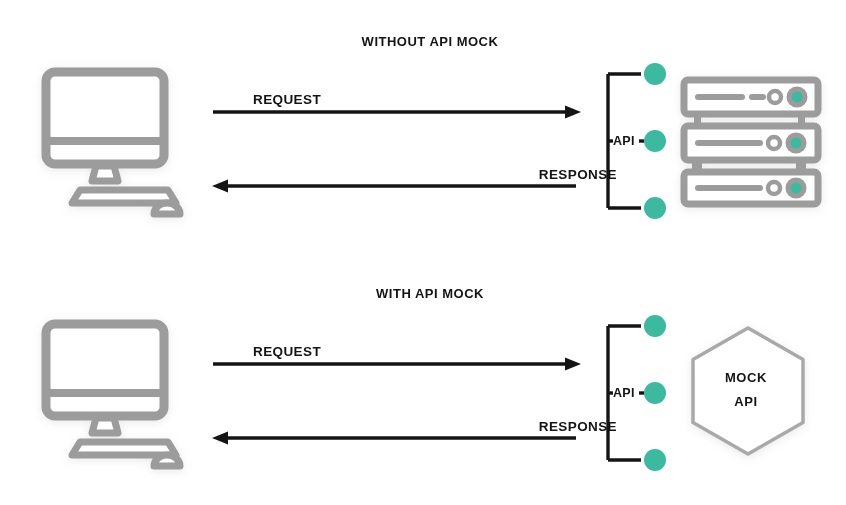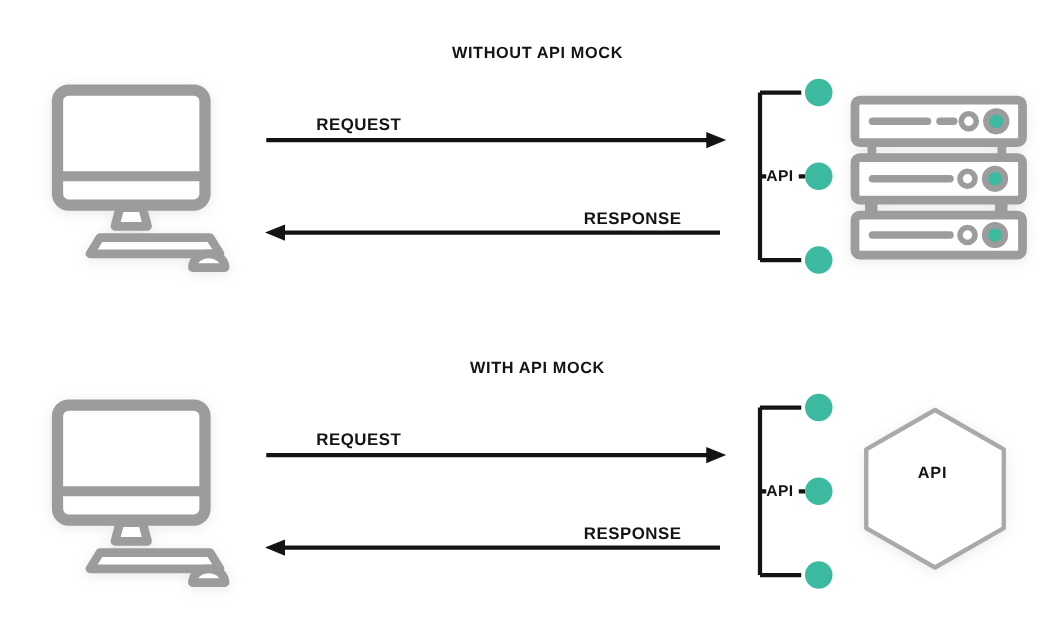--- a/index.html
+++ b/index.html
@@ -21,21 +21,21 @@
 
   .client-icon{position:absolute;left:32px;top:66px;filter:drop-shadow(0 2px 5px rgba(80,80,80,.12));}
   .backend-icon{position:absolute;filter:drop-shadow(0 2px 5px rgba(80,80,80,.12));}
 
   .arrow-label{
     position:absolute;font-size:13.5px;font-weight:bold;letter-spacing:.4px;
     color:var(--ink,#141414);
     margin-left:40px;
   }
   .req-label{left:213px;top:92px;}
-  .resp-label{left:427px;top:167px;width:150px;}
+  .resp-label{left:427px;top:167px;width:150px;text-align:right;}
   .arrow-svg{position:absolute;}
   .req-svg{left:212px;top:104px;}
   .resp-svg{left:212px;top:178px;}
 
   .bracket-svg{position:absolute;left:596px;top:61px;}
   .api-label{
     position:absolute;left:613px;top:134px;
     font-size:12.5px;font-weight:bold;letter-spacing:.3px;color:var(--ink,#141414);
   }
 
@@ -153,17 +153,18 @@
       <circle class="t-fill" cx="59" cy="13" r="11"></circle>
       <circle class="t-fill" cx="59" cy="80" r="11"></circle>
       <circle class="t-fill" cx="59" cy="147" r="11"></circle>
     </svg>
     <div class="api-label">API</div>
 
     <svg class="backend-icon hexagon-svg" width="120" height="132" viewBox="0 0 120 132">
       <polygon class="hex-stroke" points="60,3 115,34.5 115,97.5 60,129 5,97.5 5,34.5" stroke-width="3.5" stroke-linejoin="round"></polygon>
     </svg>
     <div class="mock-label">
+      <div>MOCK</div>
       <div>API</div>
     </div>
   </div>
 
 </div>
 
 </body></html>

